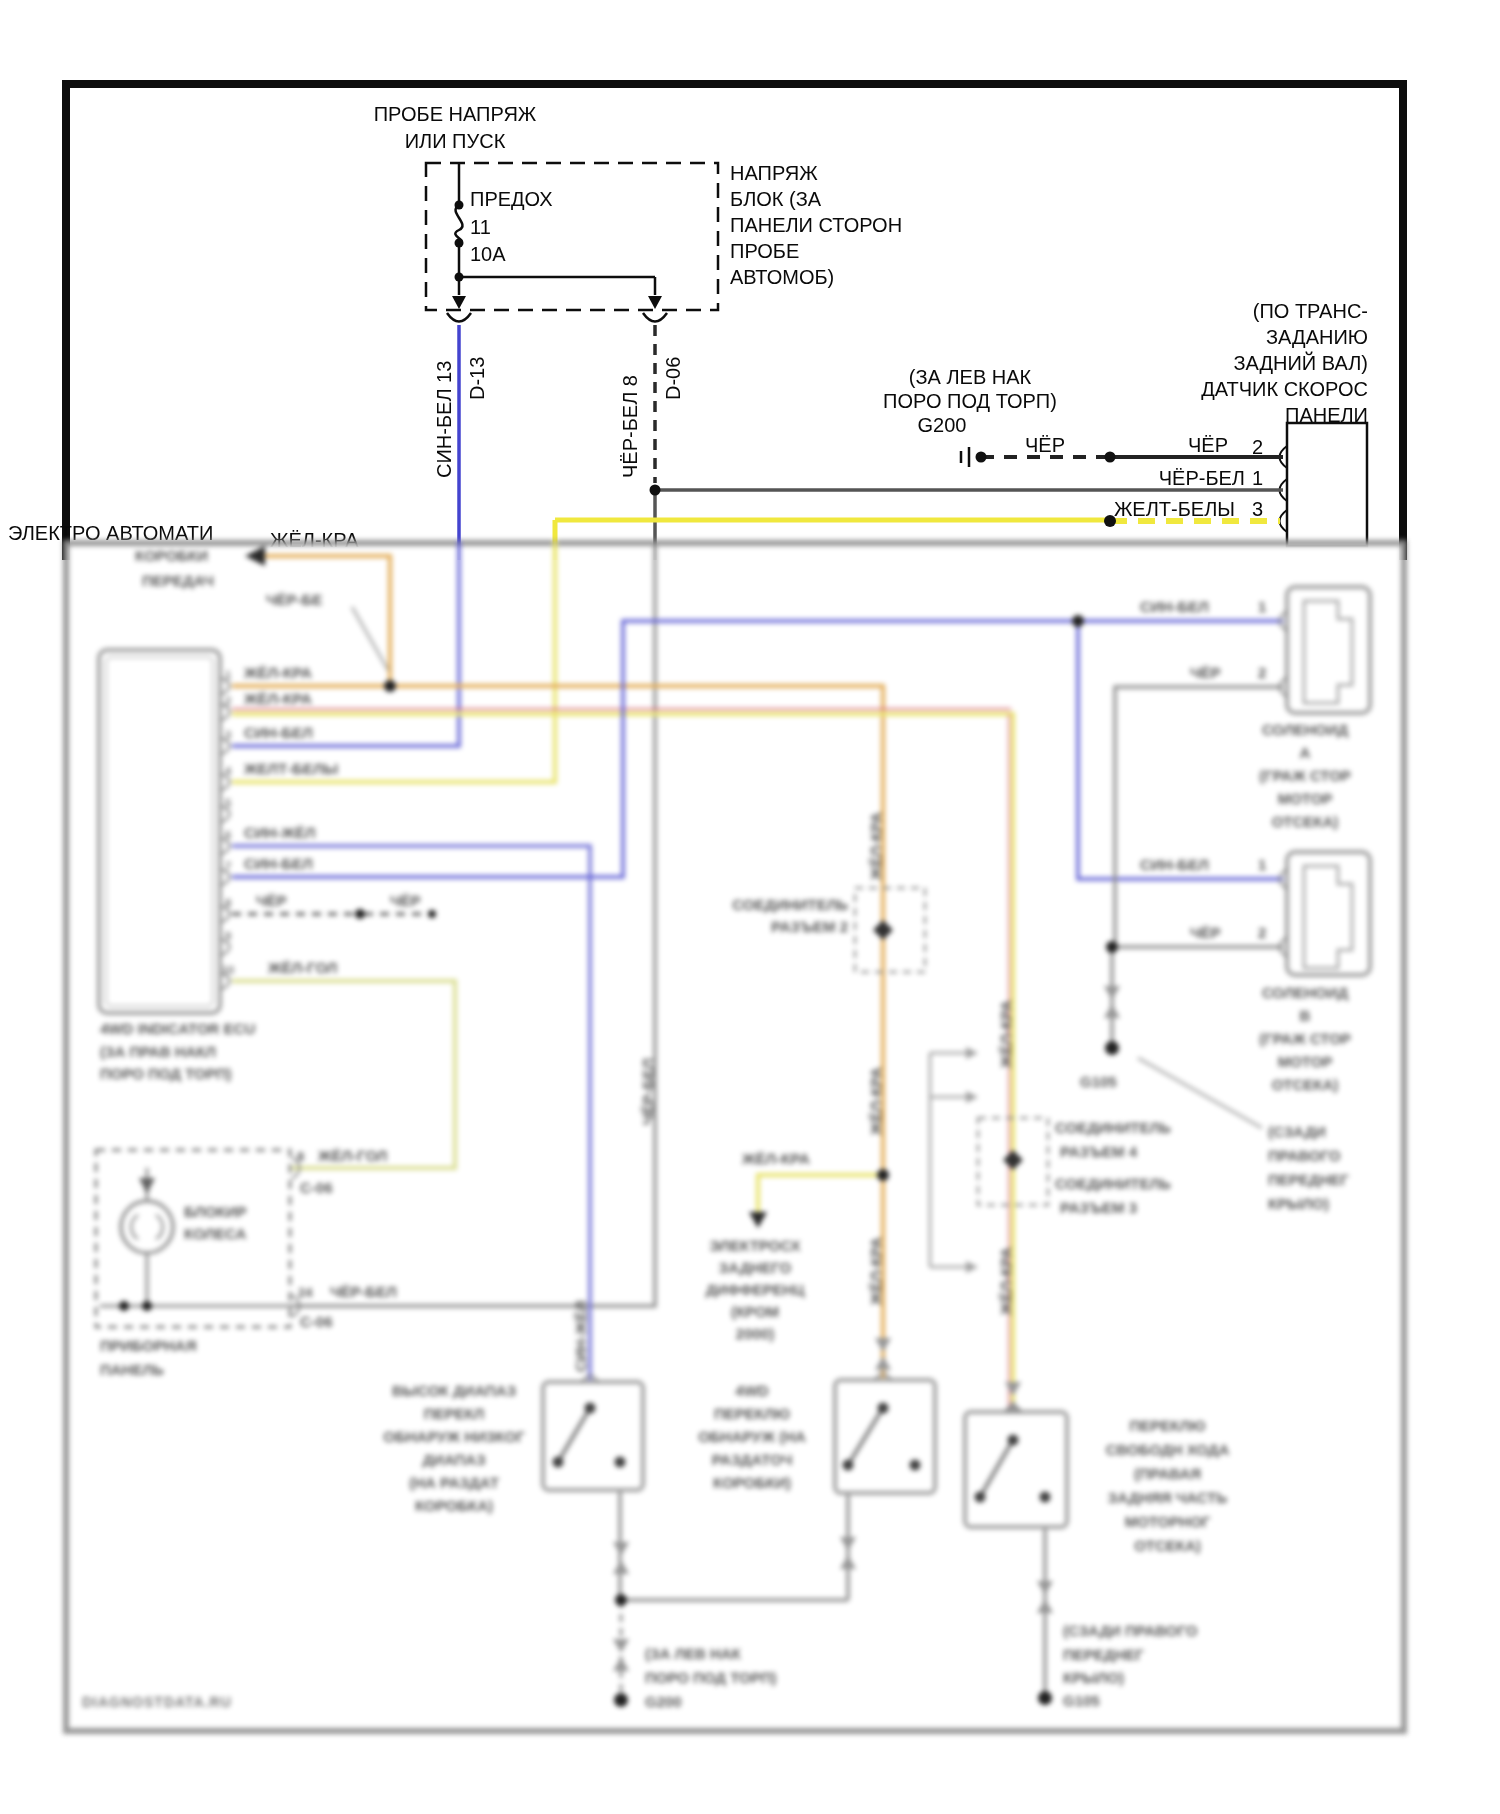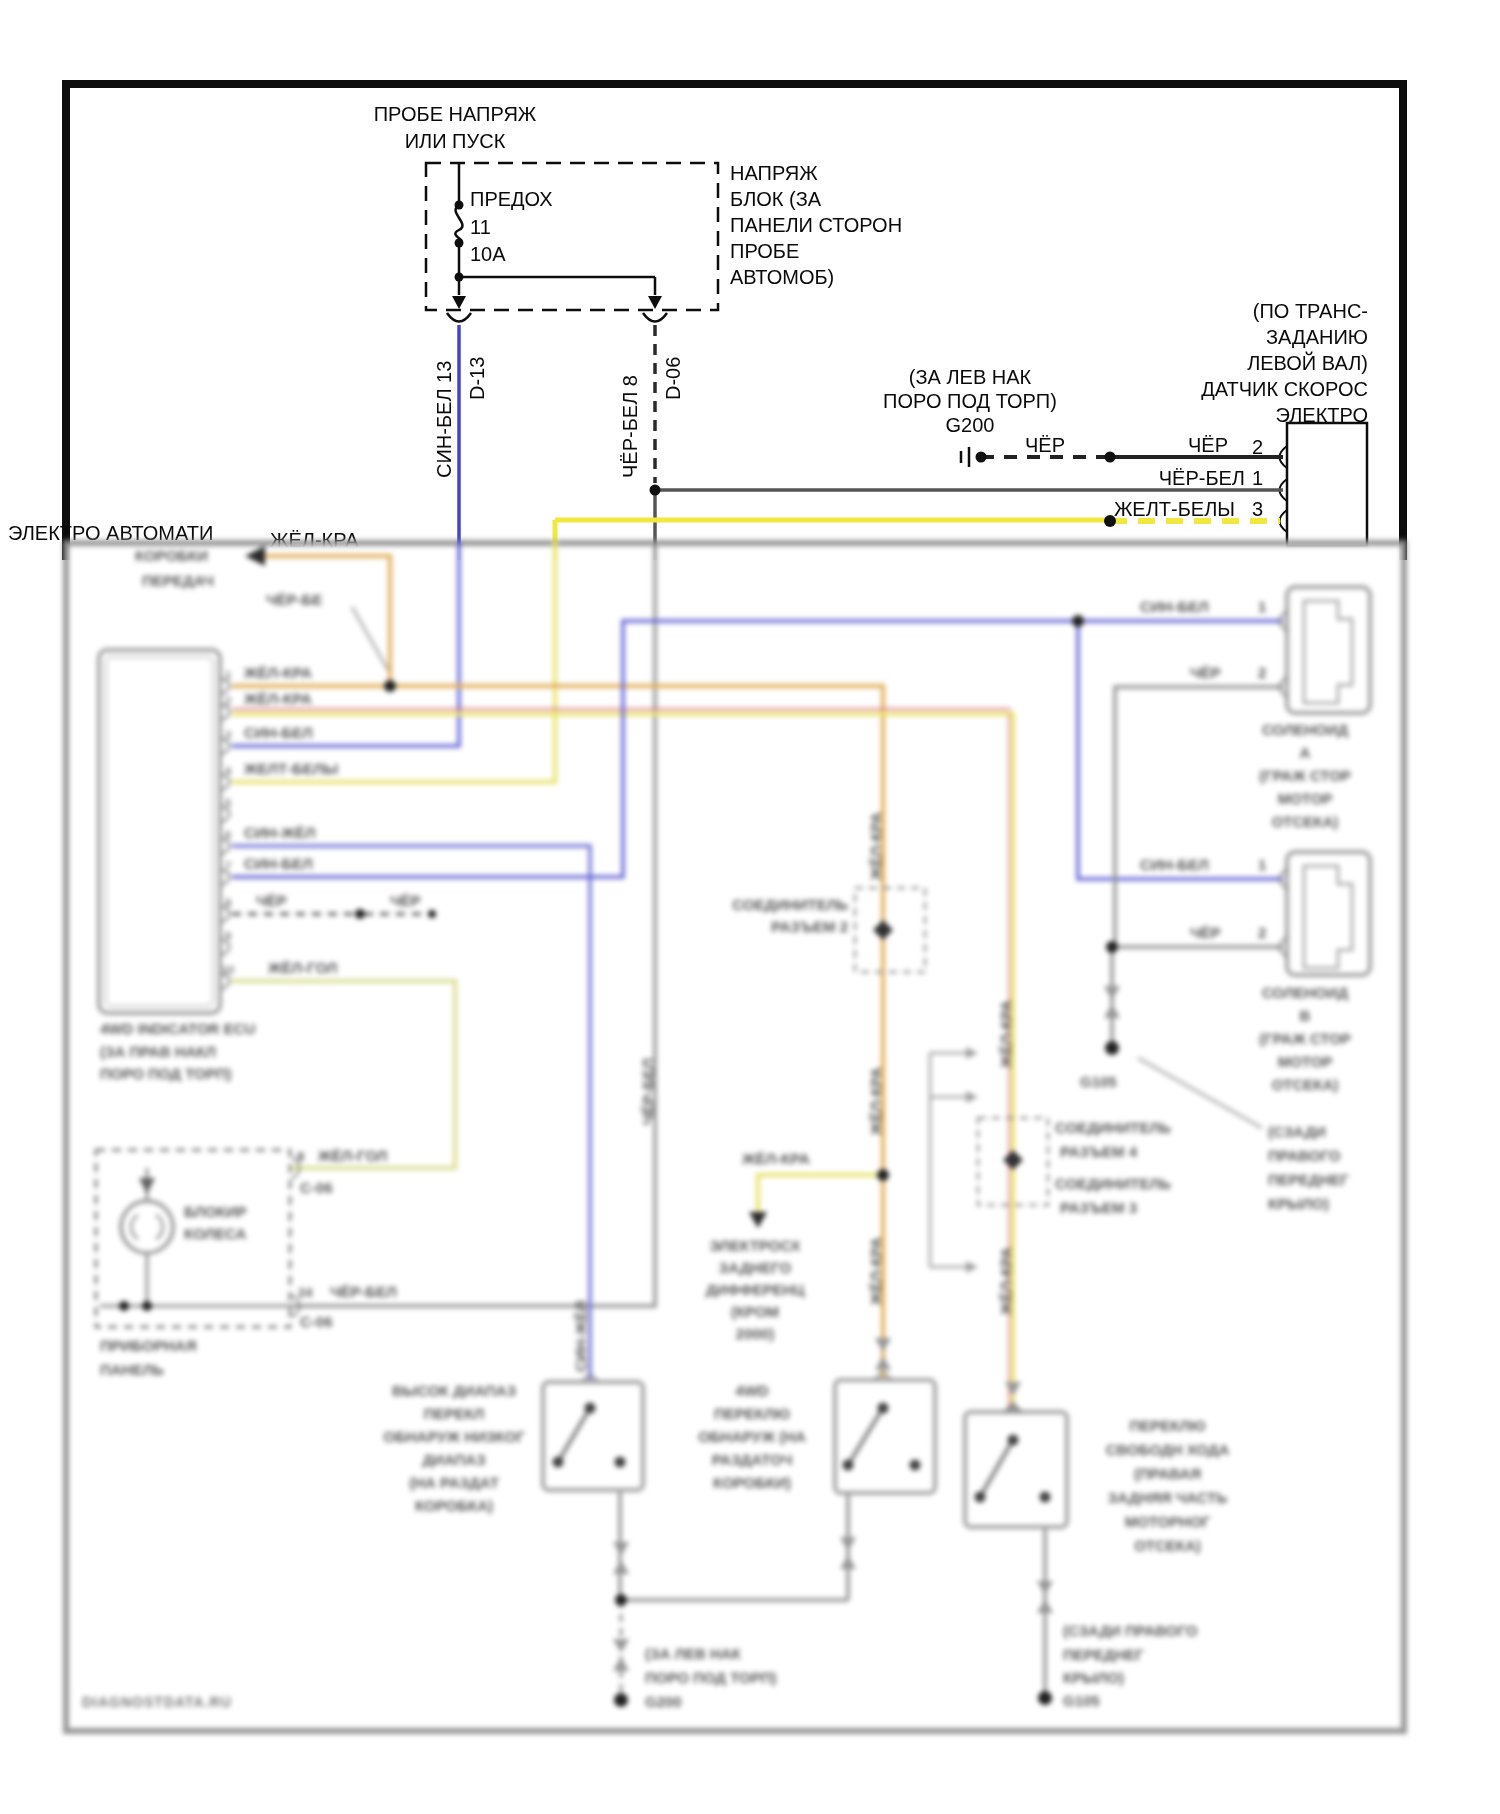--- a/index.html
+++ b/index.html
@@ -74,28 +74,28 @@
   <div class="t" style="left:730px;top:188px">БЛОК (ЗА</div>
   <div class="t" style="left:730px;top:214px">ПАНЕЛИ СТОРОН</div>
   <div class="t" style="left:730px;top:240px">ПРОБЕ</div>
   <div class="t" style="left:730px;top:266px">АВТОМОБ)</div>
   <div class="t v" style="left:433px;top:478px">СИН-БЕЛ  13</div>
   <div class="t v" style="left:466px;top:400px">D-13</div>
   <div class="t v" style="left:619px;top:478px">ЧЁР-БЕЛ  8</div>
   <div class="t v" style="left:662px;top:400px">D-06</div>
   <div class="t c" style="left:880px;top:366px;width:180px">(ЗА ЛЕВ НАК</div>
   <div class="t c" style="left:880px;top:390px;width:180px">ПОРО ПОД ТОРП)</div>
-  <div class="t c" style="left:880px;top:414px;width:180px">G200</div>
+  <div class="t c" style="left:852px;top:414px;width:180px">G200</div>
   <div class="t c" style="left:1015px;top:434px;width:60px">ЧЁР</div>
   <div class="t c" style="left:1178px;top:434px;width:60px">ЧЁР</div>
   <div class="t r" style="left:1180px;top:300px;width:188px">(ПО ТРАНС-</div>
   <div class="t r" style="left:1180px;top:326px;width:188px">ЗАДАНИЮ</div>
-  <div class="t r" style="left:1180px;top:352px;width:188px">ЛЕВОЙ ВАЛ)</div>
+  <div class="t r" style="left:1180px;top:352px;width:188px">ЗАДНИЙ ВАЛ)</div>
   <div class="t r" style="left:1180px;top:378px;width:188px">ДАТЧИК СКОРОС</div>
-  <div class="t r" style="left:1180px;top:404px;width:188px">ЭЛЕКТРО</div>
+  <div class="t r" style="left:1180px;top:404px;width:188px">ПАНЕЛИ</div>
   <div class="t" style="left:1252px;top:436px">2</div>
   <div class="t r" style="left:1120px;top:467px;width:125px">ЧЁР-БЕЛ</div>
   <div class="t" style="left:1252px;top:467px">1</div>
   <div class="t r" style="left:1095px;top:498px;width:140px">ЖЕЛТ-БЕЛЫ</div>
   <div class="t" style="left:1252px;top:498px">3</div>
   <div class="t" style="left:8px;top:522px">ЭЛЕКТРО АВТОМАТИ</div>
   <div class="t" style="left:270px;top:529px">ЖЁЛ-КРА</div>
 
   <div class="pg2">
     <svg width="1500" height="1814">

